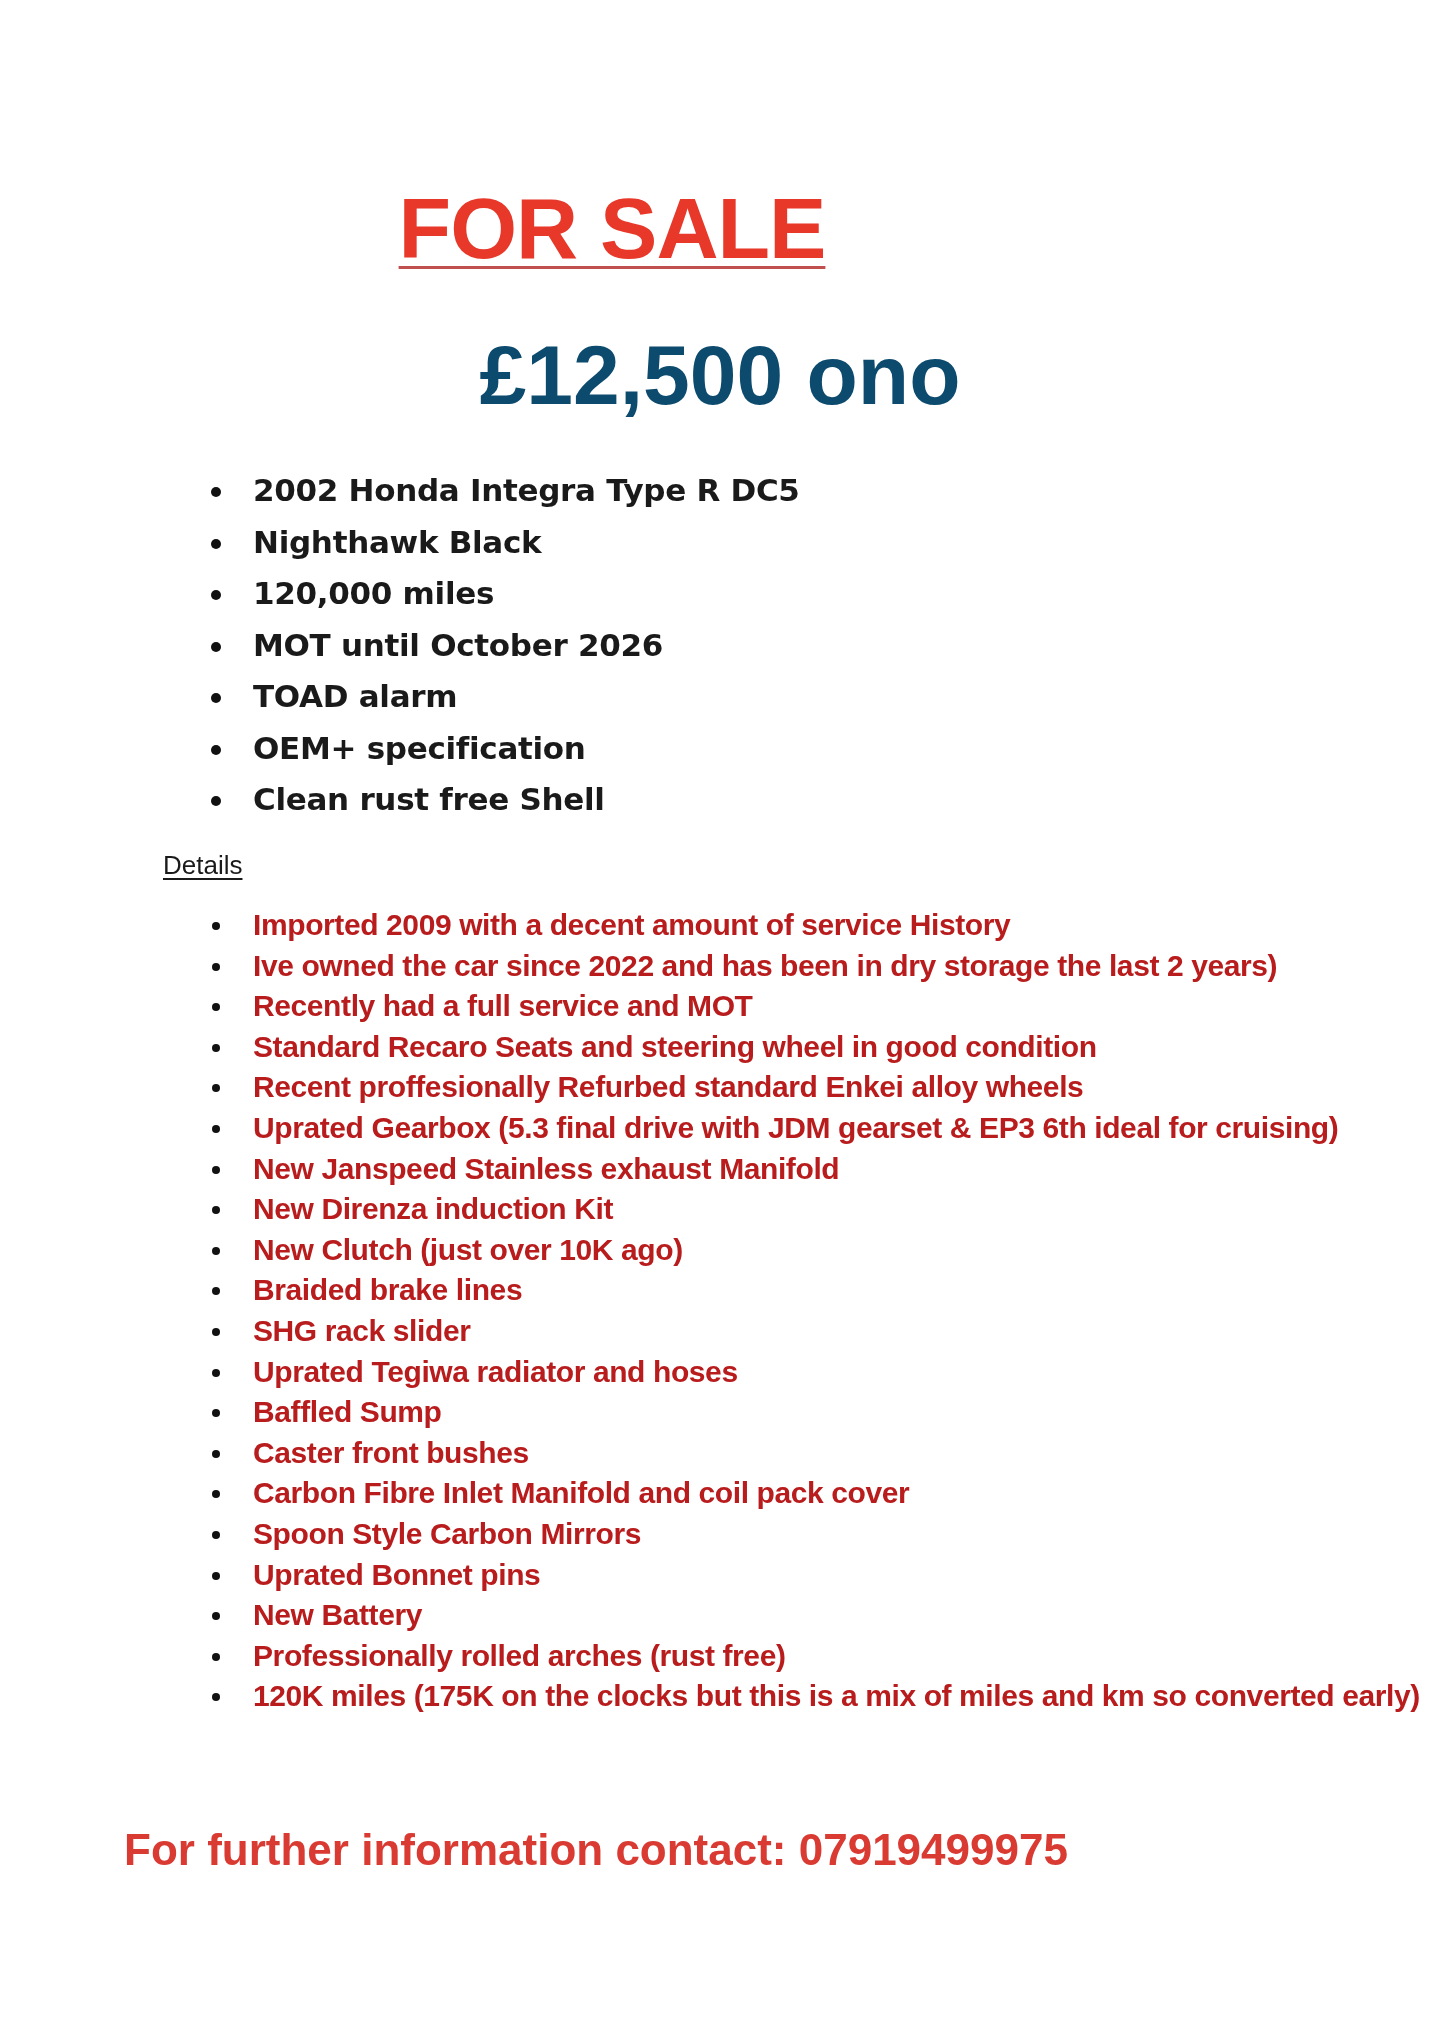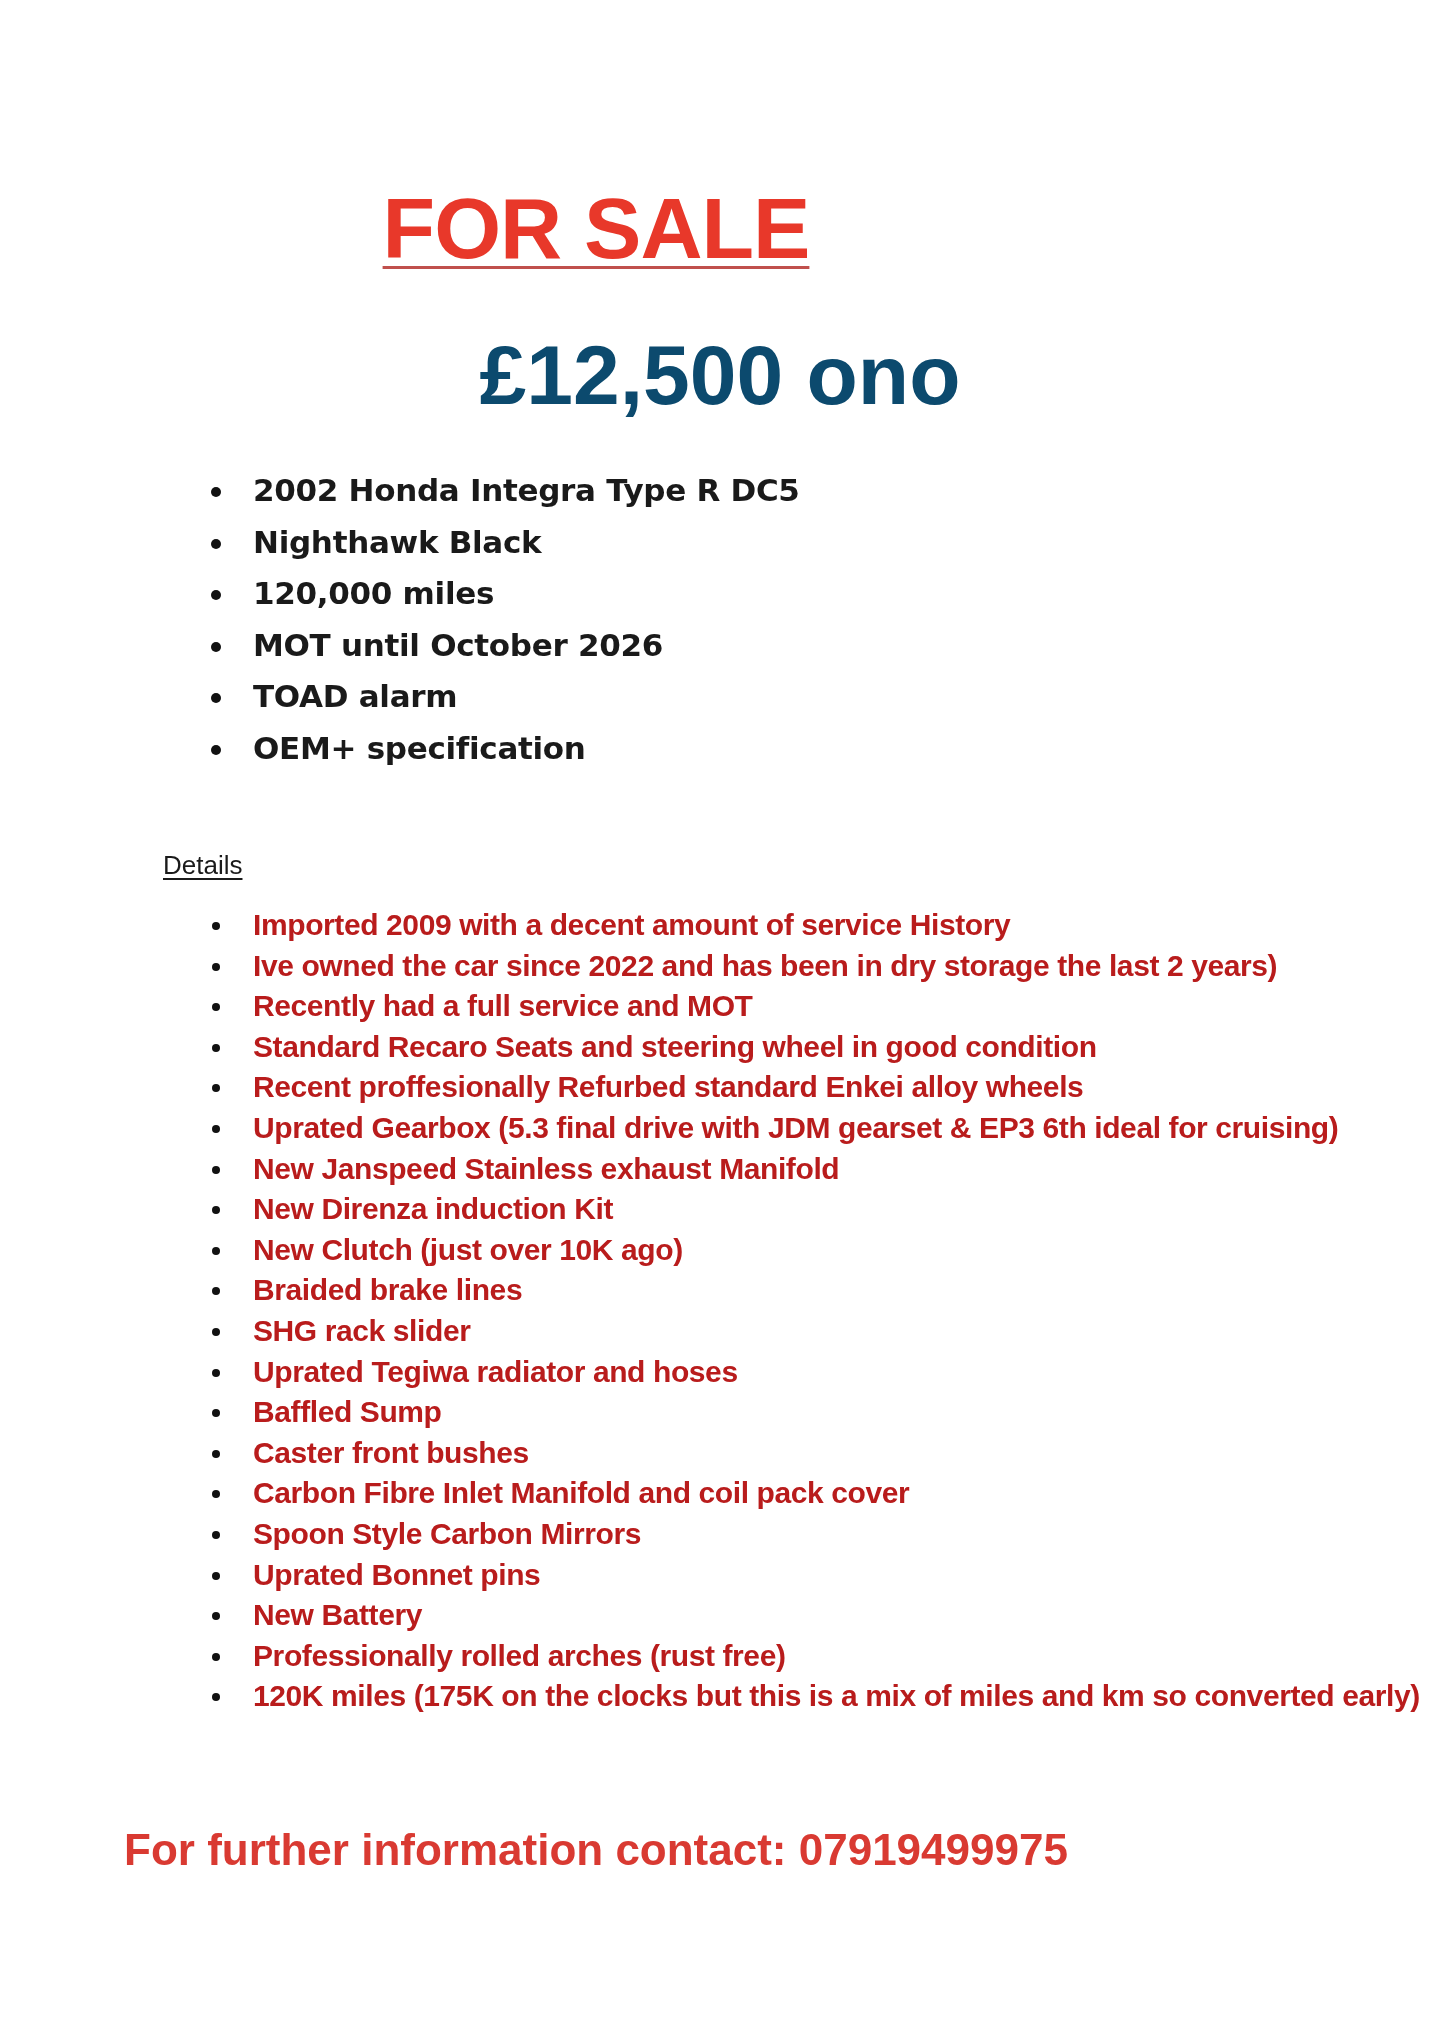--- a/index.html
+++ b/index.html
@@ -1,21 +1,21 @@
 <!DOCTYPE html>
 <html><head>
 <meta charset="utf-8">
 <style>
   html, body { margin: 0; padding: 0; background: #ffffff; }
   body { width: 1440px; height: 2019px; position: relative; overflow: hidden; }
   .title {
     position: absolute; left: 0; width: 1192px; top: 178px;
     text-align: center; color: #e8382a;
     font-family: "Liberation Sans", sans-serif; font-weight: bold;
-    font-size: 86px; line-height: 100px; letter-spacing: -1px;
+    font-size: 86px; line-height: 100px; letter-spacing: -1px; padding-left: 16px;
   }
   .title span { text-decoration: underline; text-decoration-thickness: 3px; text-underline-offset: 8px; text-decoration-color: #c0504d; }
   .price {
     position: absolute; left: 0; width: 1440px; top: 325px;
     text-align: center; color: #0c4a6e;
     font-family: "Liberation Sans", sans-serif; font-weight: bold;
     font-size: 84px; line-height: 100px;
   }
   ul { list-style: none; margin: 0; padding: 0; position: absolute; font-weight: bold; }
   .key-list { left: 205px; top: 465px; }
@@ -56,20 +56,21 @@
 <div class="title"><span>FOR SALE</span></div>
 <div class="price">£12,500 ono</div>
 
 <ul class="key-list" id="key-list">
     <li>2002 Honda Integra Type R DC5</li>
     <li>Nighthawk Black</li>
     <li>120,000 miles</li>
     <li>MOT until October 2026</li>
     <li>TOAD alarm</li>
     <li>OEM+ specification</li>
+    <li>Clean rust free Shell</li>
   </ul>
 
 <div class="details-heading">Details</div>
 
 <ul class="detail-list" id="detail-list">
     <li>Imported 2009 with a decent amount of service History</li>
     <li>Ive owned the car since 2022 and has been in dry storage the last 2 years)</li>
     <li>Recently had a full service and MOT</li>
     <li>Standard Recaro Seats and steering wheel in good condition</li>
     <li>Recent proffesionally Refurbed standard Enkei alloy wheels</li>

